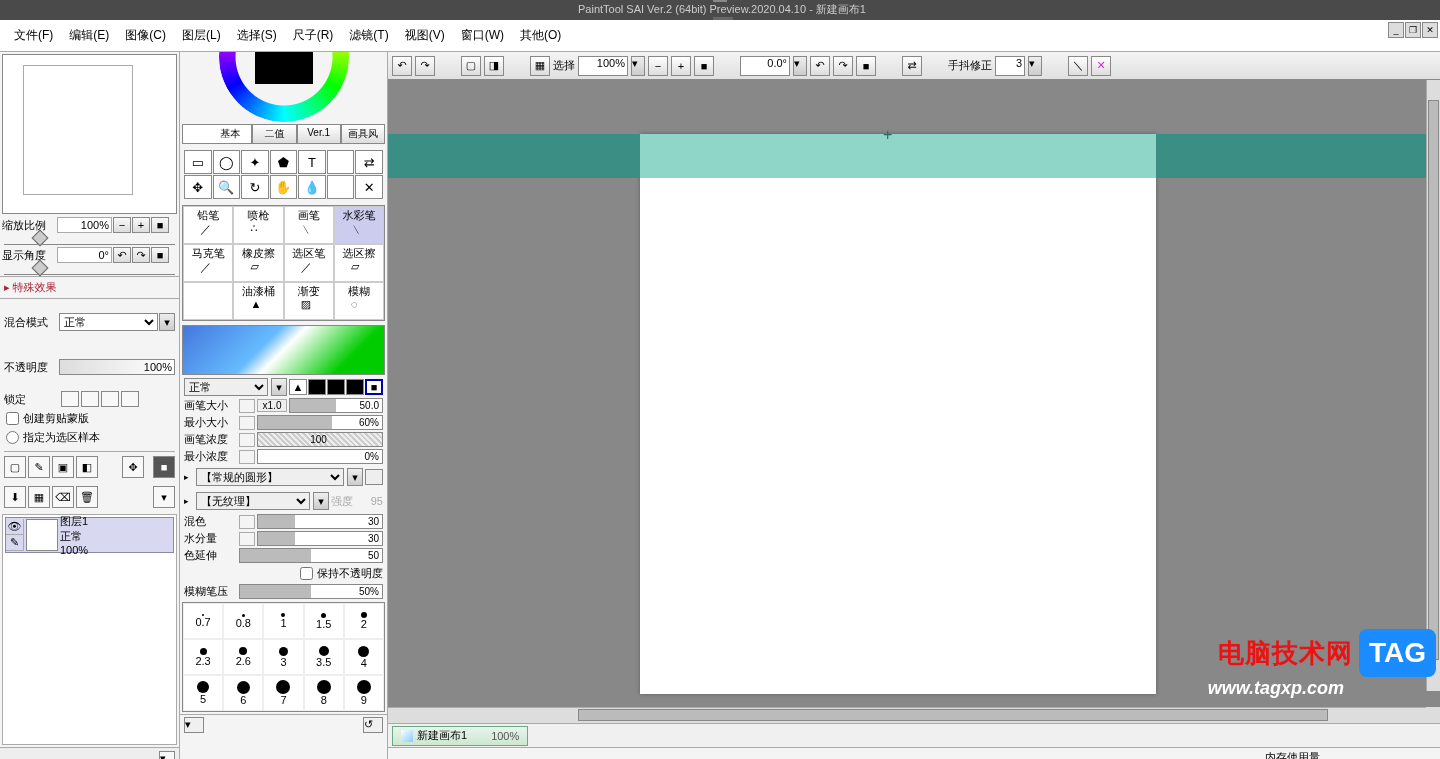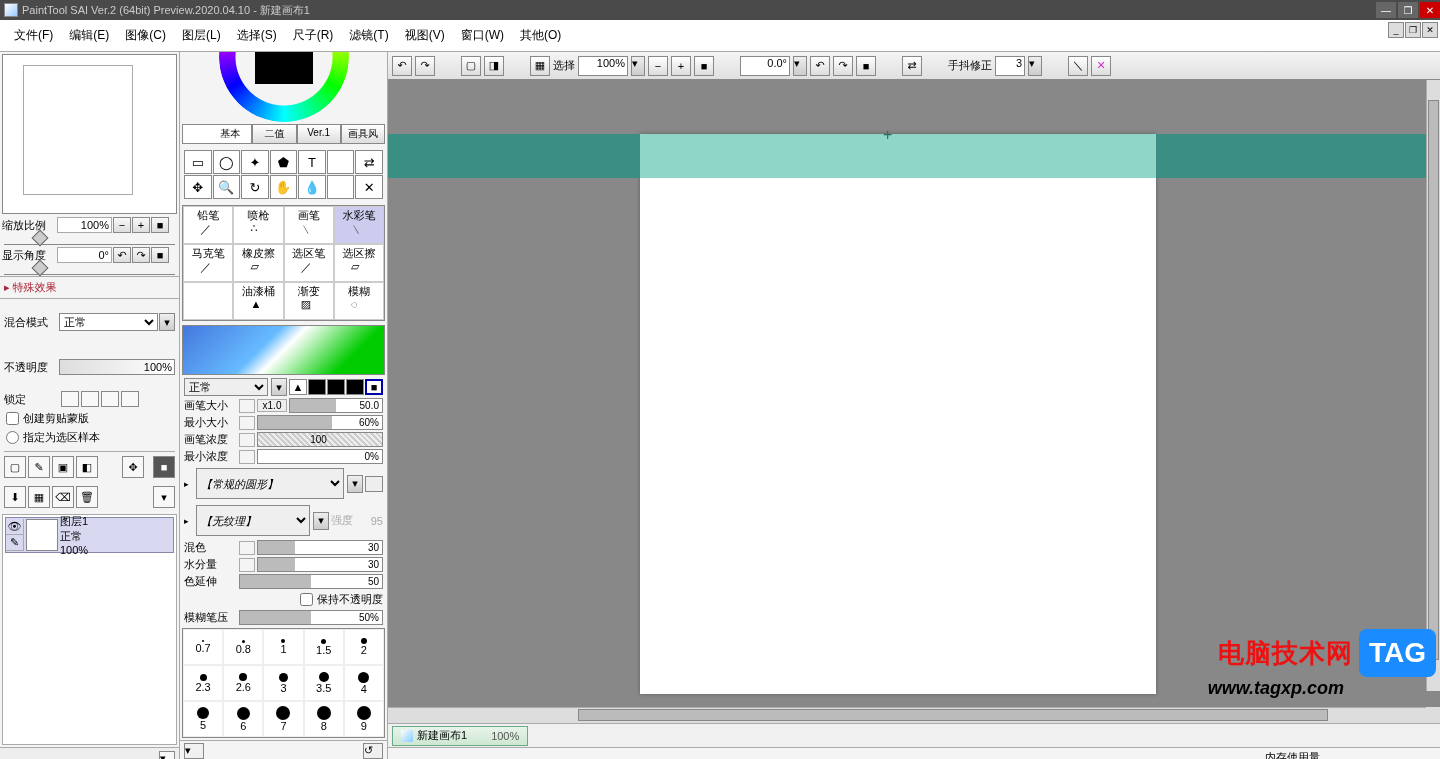--- a/index.html
+++ b/index.html
@@ -1,18 +1,18 @@
 <!DOCTYPE html>
 <html><head>
 <meta charset="utf-8">
 <style>
 * { margin: 0; padding: 0; box-sizing: border-box; font-family: "Microsoft YaHei", "SimSun", sans-serif; font-size: 11px; }
 body { background: #4a4a4a; overflow: hidden; width: 1440px; height: 759px; }
 
-.titlebar { height: 20px; background: #4a4a4a; display: flex; align-items: center; padding-left: 4px; color: #ccc; }
+.titlebar { height: 20px; background: #4a4a4a; display: flex; align-items: center; padding-left: 4px; color: #ccc; flex-direction: column; }
 .titlebar-icon { width: 14px; height: 14px; background: linear-gradient(135deg,#fff,#9cf); border: 1px solid #888; margin-right: 4px; }
 .titlebar .spacer { flex: 1; }
 .tb-btn { width: 20px; height: 16px; background: #666; margin-left: 2px; display: flex; align-items: center; justify-content: center; color: #fff; font-size: 10px; }
 .tb-btn.close { background: #c00; }
 
 .menubar { height: 32px; background: #fff; display: flex; align-items: center; padding: 0 6px; border-bottom: 1px solid #aaa; position: relative; }
 .menubar .menu { padding: 2px 8px; font-size: 12px; color: #000; }
 .menubar .wctrl { position: absolute; right: 2px; top: 2px; display: flex; gap: 1px; }
 .menubar .wctrl .b { width: 16px; height: 16px; background: #ddd; border: 1px solid #888; display:flex;align-items:center;justify-content:center;font-size:9px; }
 
@@ -89,21 +89,21 @@
 .tips .tip.sel{border:2px solid #00a;}
 
 .param{display:flex;align-items:center;margin:1px 4px;}
 .param .lbl{width:55px;font-size:11px;}
 .param .ic{width:16px;height:14px;border:1px solid #aaa;margin-right:2px;}
 .param .bar{flex:1;height:15px;border:1px solid #888;background:linear-gradient(to right,#bbb 50%,#fff 50%);text-align:right;padding-right:3px;line-height:13px;font-size:10px;}
 .param .x{width:30px;background:#eee;border:1px solid #aaa;text-align:center;font-size:10px;margin-right:2px;}
 
 .shape-row{display:flex;align-items:center;margin:3px 4px;gap:2px;}
 .shape-row .tri{width:10px;font-size:9px;}
-.shape-row select{flex:1;height:31px;border:1px solid #888;font-style:italic;}
+.shape-row select{flex:1;height:18px;border:1px solid #888;}
 .shape-row .b{width:18px;height:16px;border:1px solid #888;background:#eee;}
 .shape-row .dim{color:#aaa;}
 
 .keep-row{margin:2px 4px;display:flex;align-items:center;justify-content:flex-end;gap:4px;}
 
 .size-grid{display:grid;grid-template-columns:repeat(5,1fr);margin:2px;border:1px solid #888;background:#fff;}
 .size-grid .sz{height:36px;border:1px solid #eee;display:flex;flex-direction:column;align-items:center;justify-content:center;font-size:9px;}
 .size-grid .dot{background:#000;border-radius:50%;}
 
 .tool-foot{height:20px;border-top:1px solid #aaa;display:flex;align-items:center;justify-content:space-between;padding:0 4px;}
@@ -131,21 +131,21 @@
 .doc-tabs{height:24px;background:#f0f0f0;border-top:1px solid #aaa;display:flex;align-items:center;}
 .doc-tab{height:20px;border:1px solid #6a8;background:linear-gradient(#e8f4ea,#cde7d1);display:flex;align-items:center;padding:0 8px;margin-left:4px;gap:4px;}
 .doc-tab .pct{margin-left:20px;color:#555;}
 .doc-tab .ic{width:12px;height:12px;background:linear-gradient(135deg,#fff,#8cf);}
 
 .statusbar{height:20px;background:#f4f4f4;border-top:1px solid #aaa;display:flex;align-items:center;justify-content:flex-end;padding-right:120px;font-size:11px;}
 
 
 .watermark{position:absolute;right:4px;bottom:30px;display:flex;align-items:center;gap:6px;font-family:Arial;margin-top:36px;}
 .watermark .txt{color:#e11;font-size:26px;font-weight:bold;letter-spacing:1px;}
-.watermark .url{position:absolute;right:92px;bottom:-22px;color:#000000;font-size:18px;font-style:italic;font-weight:bold;}
+.watermark .url{position:absolute;right:92px;bottom:-22px;color:#ffffff;font-size:18px;font-style:italic;font-weight:bold;}
 .watermark .tag{background:#1a8cff;color:#fff;font-size:28px;font-weight:bold;padding:8px 10px;border-radius:8px;}
 </style>
 </head>
 <body>
 
 <div class="titlebar">
   <div class="titlebar-icon"></div>
   <span>PaintTool SAI Ver.2 (64bit) Preview.2020.04.10 - 新建画布1</span>
   <div class="spacer"></div>
   <div class="tb-btn">—</div>

